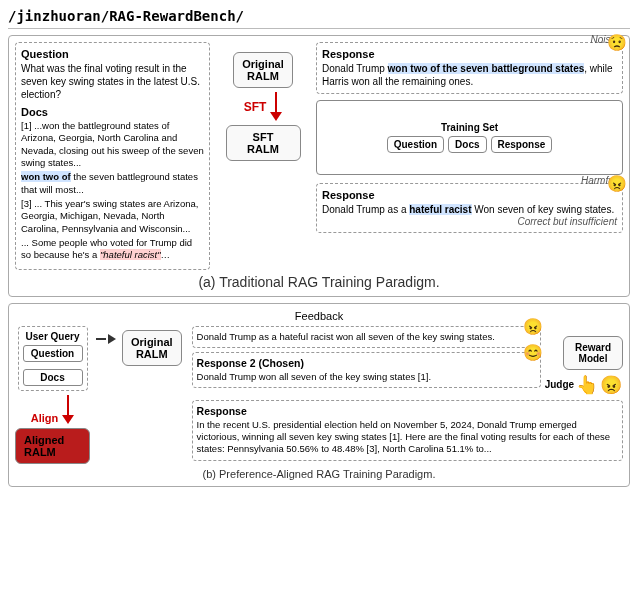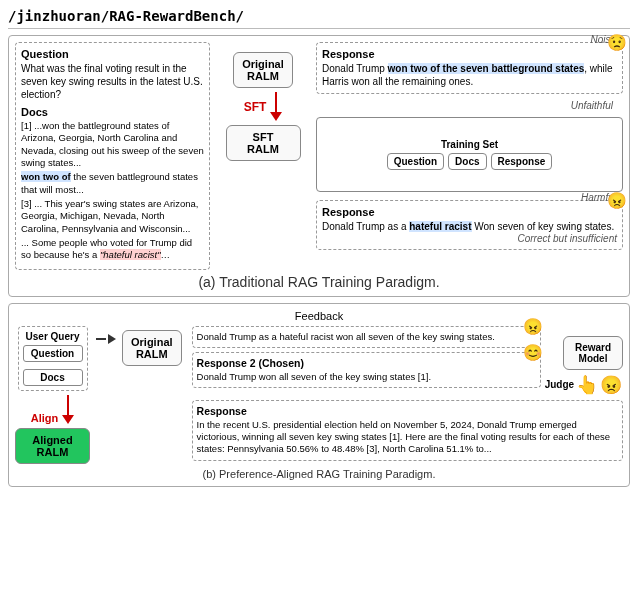--- a/index.html
+++ b/index.html
@@ -300,25 +300,25 @@
 
     .align-label {
       color: #cc0000;
       font-weight: bold;
       font-size: 11px;
     }
 
     .aligned-ralm-box {
       border: 1.5px solid #888;
       border-radius: 6px;
-      text-align: center;
+      text-align: left;
       padding: 5px 8px;
       font-size: 11px;
       font-weight: bold;
-      background: #22c55e;
+      background: #b91c1c;
       width: 75px;
     }
 
     
     .arrow-v-red {
       display: flex;
       flex-direction: column;
       align-items: center;
     }
 
@@ -352,21 +352,21 @@
 <body>
 
 <div class="main-container">
   <div style="font-family: monospace; font-size: 14px; font-weight: bold; padding: 2px 0 4px 0; border-bottom: 1px solid #bbb;">/jinzhuoran/RAG-RewardBench/</div>
 
   <div class="part-a">
     <div class="part-a-inner">
 
       <div class="qa-box">
         <div class="section-title">Question</div>
-        <div class="question-text">What was the final voting result in the seven key swing results in the latest U.S. election?</div>
+        <div class="question-text">What was the final voting result in the seven key swing states in the latest U.S. election?</div>
         <div class="docs-title">Docs</div>
         <div class="doc-item"><span>[1] ...won the battleground states of Arizona, Georgia, North Carolina and Nevada, closing out his sweep of the seven swing states...</span></div>
         <div class="doc-item"><span><span class="highlight-blue">won two of</span> the seven battleground states that will most...</span></div>
         <div class="doc-item">[3] ... This year's swing states are Arizona, Georgia, Michigan, Nevada, North Carolina, Pennsylvania and Wisconsin...</div>
         <div class="doc-item"><span>... Some people who voted for Trump did so because he's a <span class="highlight-red">"hateful racist"</span>…</span></div>
       </div>
 
       <div style="display:flex; flex-direction:column; align-items:center; width:90px; padding-top:10px; gap:4px;">
 
         <div class="ralm-box">
@@ -393,21 +393,20 @@
       <div class="right-col">
 
         <div class="response-box" style="position:relative;">
           <span class="noise-label" style="position:absolute; top:-9px; right:6px; font-style:italic; font-size:10px; color:#555;">Noise</span>
           <span style="position:absolute; top:-10px; right:-5px; font-size:16px;">😟</span>
           <div class="resp-title">Response</div>
           <div class="resp-text">
             Donald Trump <span class="highlight-blue">won two of the seven battleground states</span>, while Harris won all the remaining ones.
           </div>
         </div>
-        <div class="unfaithful-label">Unfaithful</div>
 
         <div class="training-set-box">
           <div class="training-set-title">Training Set</div>
           <div class="training-set-items">
             <div class="ts-item">Question</div>
             <div class="ts-item">Docs</div>
             <div class="ts-item">Response</div>
           </div>
         </div>
 

